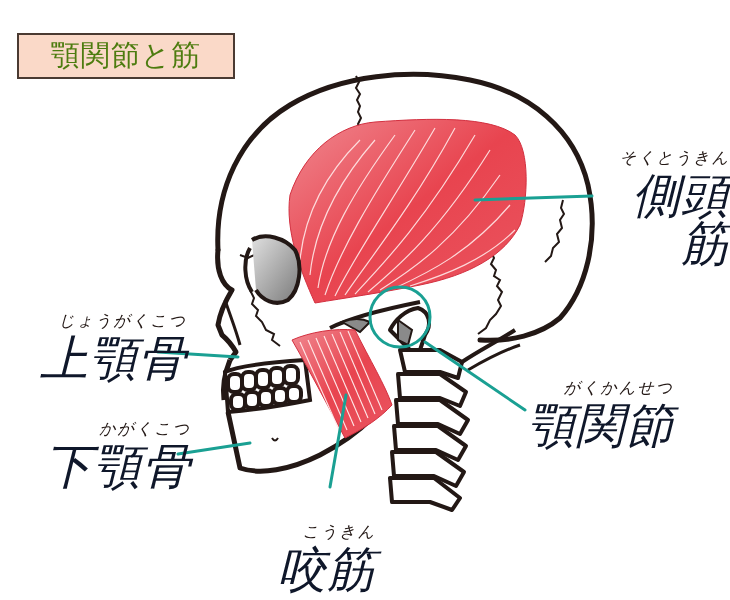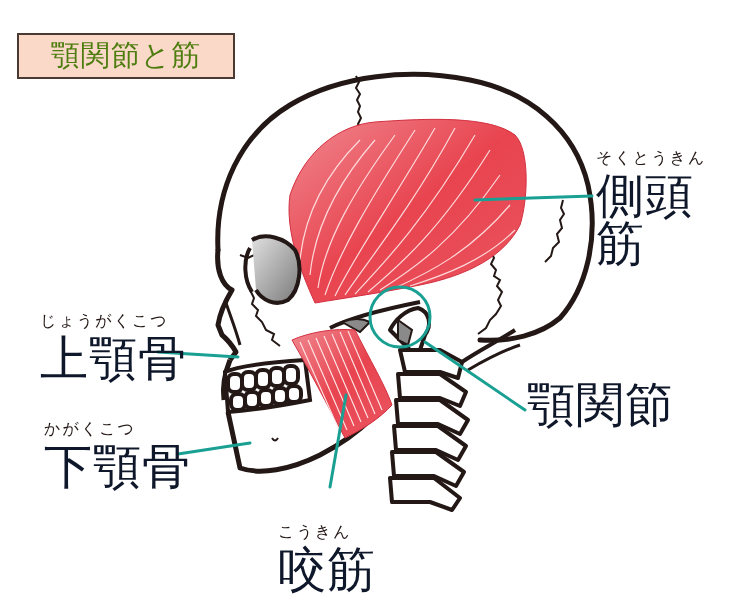--- a/index.html
+++ b/index.html
@@ -3,21 +3,21 @@
 <meta charset="utf-8">
 <style>
   html, body { margin:0; padding:0; background:#ffffff; }
   body { width:730px; height:600px; position:relative; overflow:hidden;
          font-family:"DejaVu Sans", "Liberation Sans", sans-serif; color:#231815; }
   .title-box { position:absolute; left:17px; top:33px; width:218px; height:46px;
                background:#fad9c8; border:2px solid #4a3a32; box-sizing:border-box;
                display:flex; align-items:center; justify-content:center; }
   .title-box span { font-size:29px; letter-spacing:1px; color:#4d7c0f; }
   svg.art { position:absolute; left:0; top:0; }
-  .label { position:absolute; text-align:left; line-height:1; }
+  .label { position:absolute; text-align:right; line-height:1;font-style:italic; }
   .label .ruby { display:block; font-size:16px; letter-spacing:2px; color:#231815; margin-bottom:5px; }
   .label .main { display:block; font-size:48px; letter-spacing:1px; color:#0f172a; }
 </style>
 </head>
 <body>
 
 <div class="title-box">
   <span>顎関節と筋</span>
 </div>
 
@@ -144,19 +144,20 @@
   <span class="ruby">じょうがくこつ</span>
   <span class="main">上顎骨</span>
 </div>
 
 <div class="label" style="left:44px; top:421px;">
   <span class="ruby">かがくこつ</span>
   <span class="main">下顎骨</span>
 </div>
 
 <div class="label" style="left:527px; top:380px;">
+  <span class="ruby">がくかんせつ</span>
   <span class="main">顎関節</span>
 </div>
 
 <div class="label" style="left:278px; top:493px;margin-top:31px;">
   <span class="ruby">こうきん</span>
   <span class="main">咬筋</span>
 </div>
 
 </body></html>

